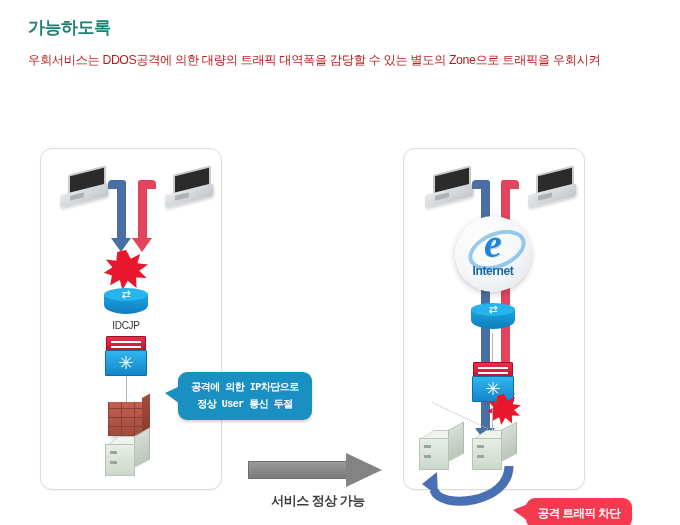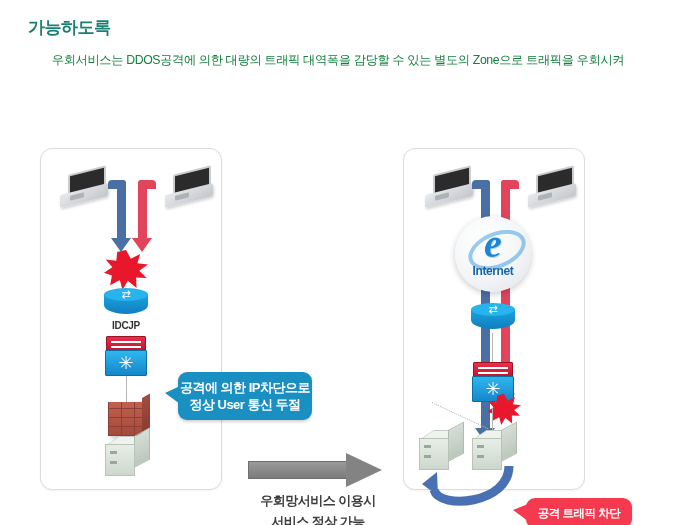--- a/index.html
+++ b/index.html
@@ -7,21 +7,21 @@
     width:680px;height:525px;position:relative;overflow:hidden;
     font-family:"Liberation Sans","DejaVu Sans",sans-serif;
     color:#333;
   }
   #page-title{
     position:absolute;left:28px;top:16px;
     font-size:17px;font-weight:bold;color:#1b7f72;letter-spacing:-0.5px;
   }
   #intro{
     position:absolute;left:28px;top:50px;width:620px;
-    font-size:12.3px;line-height:21px;color:#15803d;letter-spacing:-0.4px;text-align:center;
+    font-size:12.3px;line-height:21px;color:#b91c1c;letter-spacing:-0.4px;
   }
   #intro div{white-space:nowrap;}
 
   
   #diagram{position:absolute;left:0;top:140px;width:680px;height:385px;}
 
   .panel{
     position:absolute;border:1px solid #dcdcdc;border-radius:12px;
     background:#fff;box-shadow:0 1px 2px rgba(0,0,0,.05);
   }
@@ -72,21 +72,21 @@
   .router .top{
     position:absolute;left:0;top:0;width:44px;height:13px;
     background:#27b3ec;border-radius:50%;
   }
   .router .arrows{
     position:absolute;left:0;top:1px;width:44px;height:12px;
     color:#fff;font-size:11px;line-height:12px;text-align:center;
     font-family:"DejaVu Sans",sans-serif;
   }
   .router-label{
-    position:absolute;font-size:10px;font-weight:bold;color:#333;
+    position:absolute;font-size:10px;font-weight:normal;color:#333;
     text-align:center;width:60px;letter-spacing:-0.3px;
   }
 
   
   .appliance{position:absolute;width:42px;height:40px;}
   .appliance .red{
     position:absolute;left:1px;top:0;width:40px;height:15px;
     background:linear-gradient(180deg,#e8304a 0%,#c21530 100%);
     border:1px solid #9d1026;box-sizing:border-box;border-radius:1px;
   }
@@ -163,22 +163,23 @@
   }
 
   
   .callout{
     position:absolute;border-radius:9px;color:#fff;font-weight:bold;
     letter-spacing:-0.5px;text-align:center;box-sizing:border-box;
   }
   .callout .tail{position:absolute;width:0;height:0;}
   #callout-left{
     left:178px;top:232px;width:134px;height:48px;background:#1a8fc1;
-    font-size:13px;line-height:17px;padding-top:7px;
+    font-size:10px;line-height:17px;padding-top:7px;
     box-shadow:0 2px 3px rgba(0,0,0,.18);
+    font-family:Liberation Mono, monospace;
   }
   #callout-left .tail{
     left:-13px;top:14px;
     border-top:7px solid transparent;border-bottom:11px solid transparent;
     border-right:15px solid #1a8fc1;
   }
   #callout-block{
     left:526px;top:358px;width:106px;height:30px;background:#f5394f;
     font-size:11.5px;line-height:30px;
     box-shadow:0 2px 3px rgba(0,0,0,.18);
@@ -282,21 +283,20 @@
     <div class="tail"></div>
     <div>공격에 의한 IP차단으로</div>
     <div>정상 User 통신 두절</div>
   </div>
 
   <div id="center-arrow">
     <div class="shaft"></div>
     <div class="head"></div>
   </div>
   <div id="center-caption">
-    <div>우회망서비스 이용시</div>
     <div>서비스 정상 가능</div>
   </div>
 
   <div class="panel" id="panel-right"></div>
 
   <div class="laptop" style="left:423px;top:30px;">
     <div class="screen"></div>
     <div class="base"></div>
     <div class="pad"></div>
   </div>

